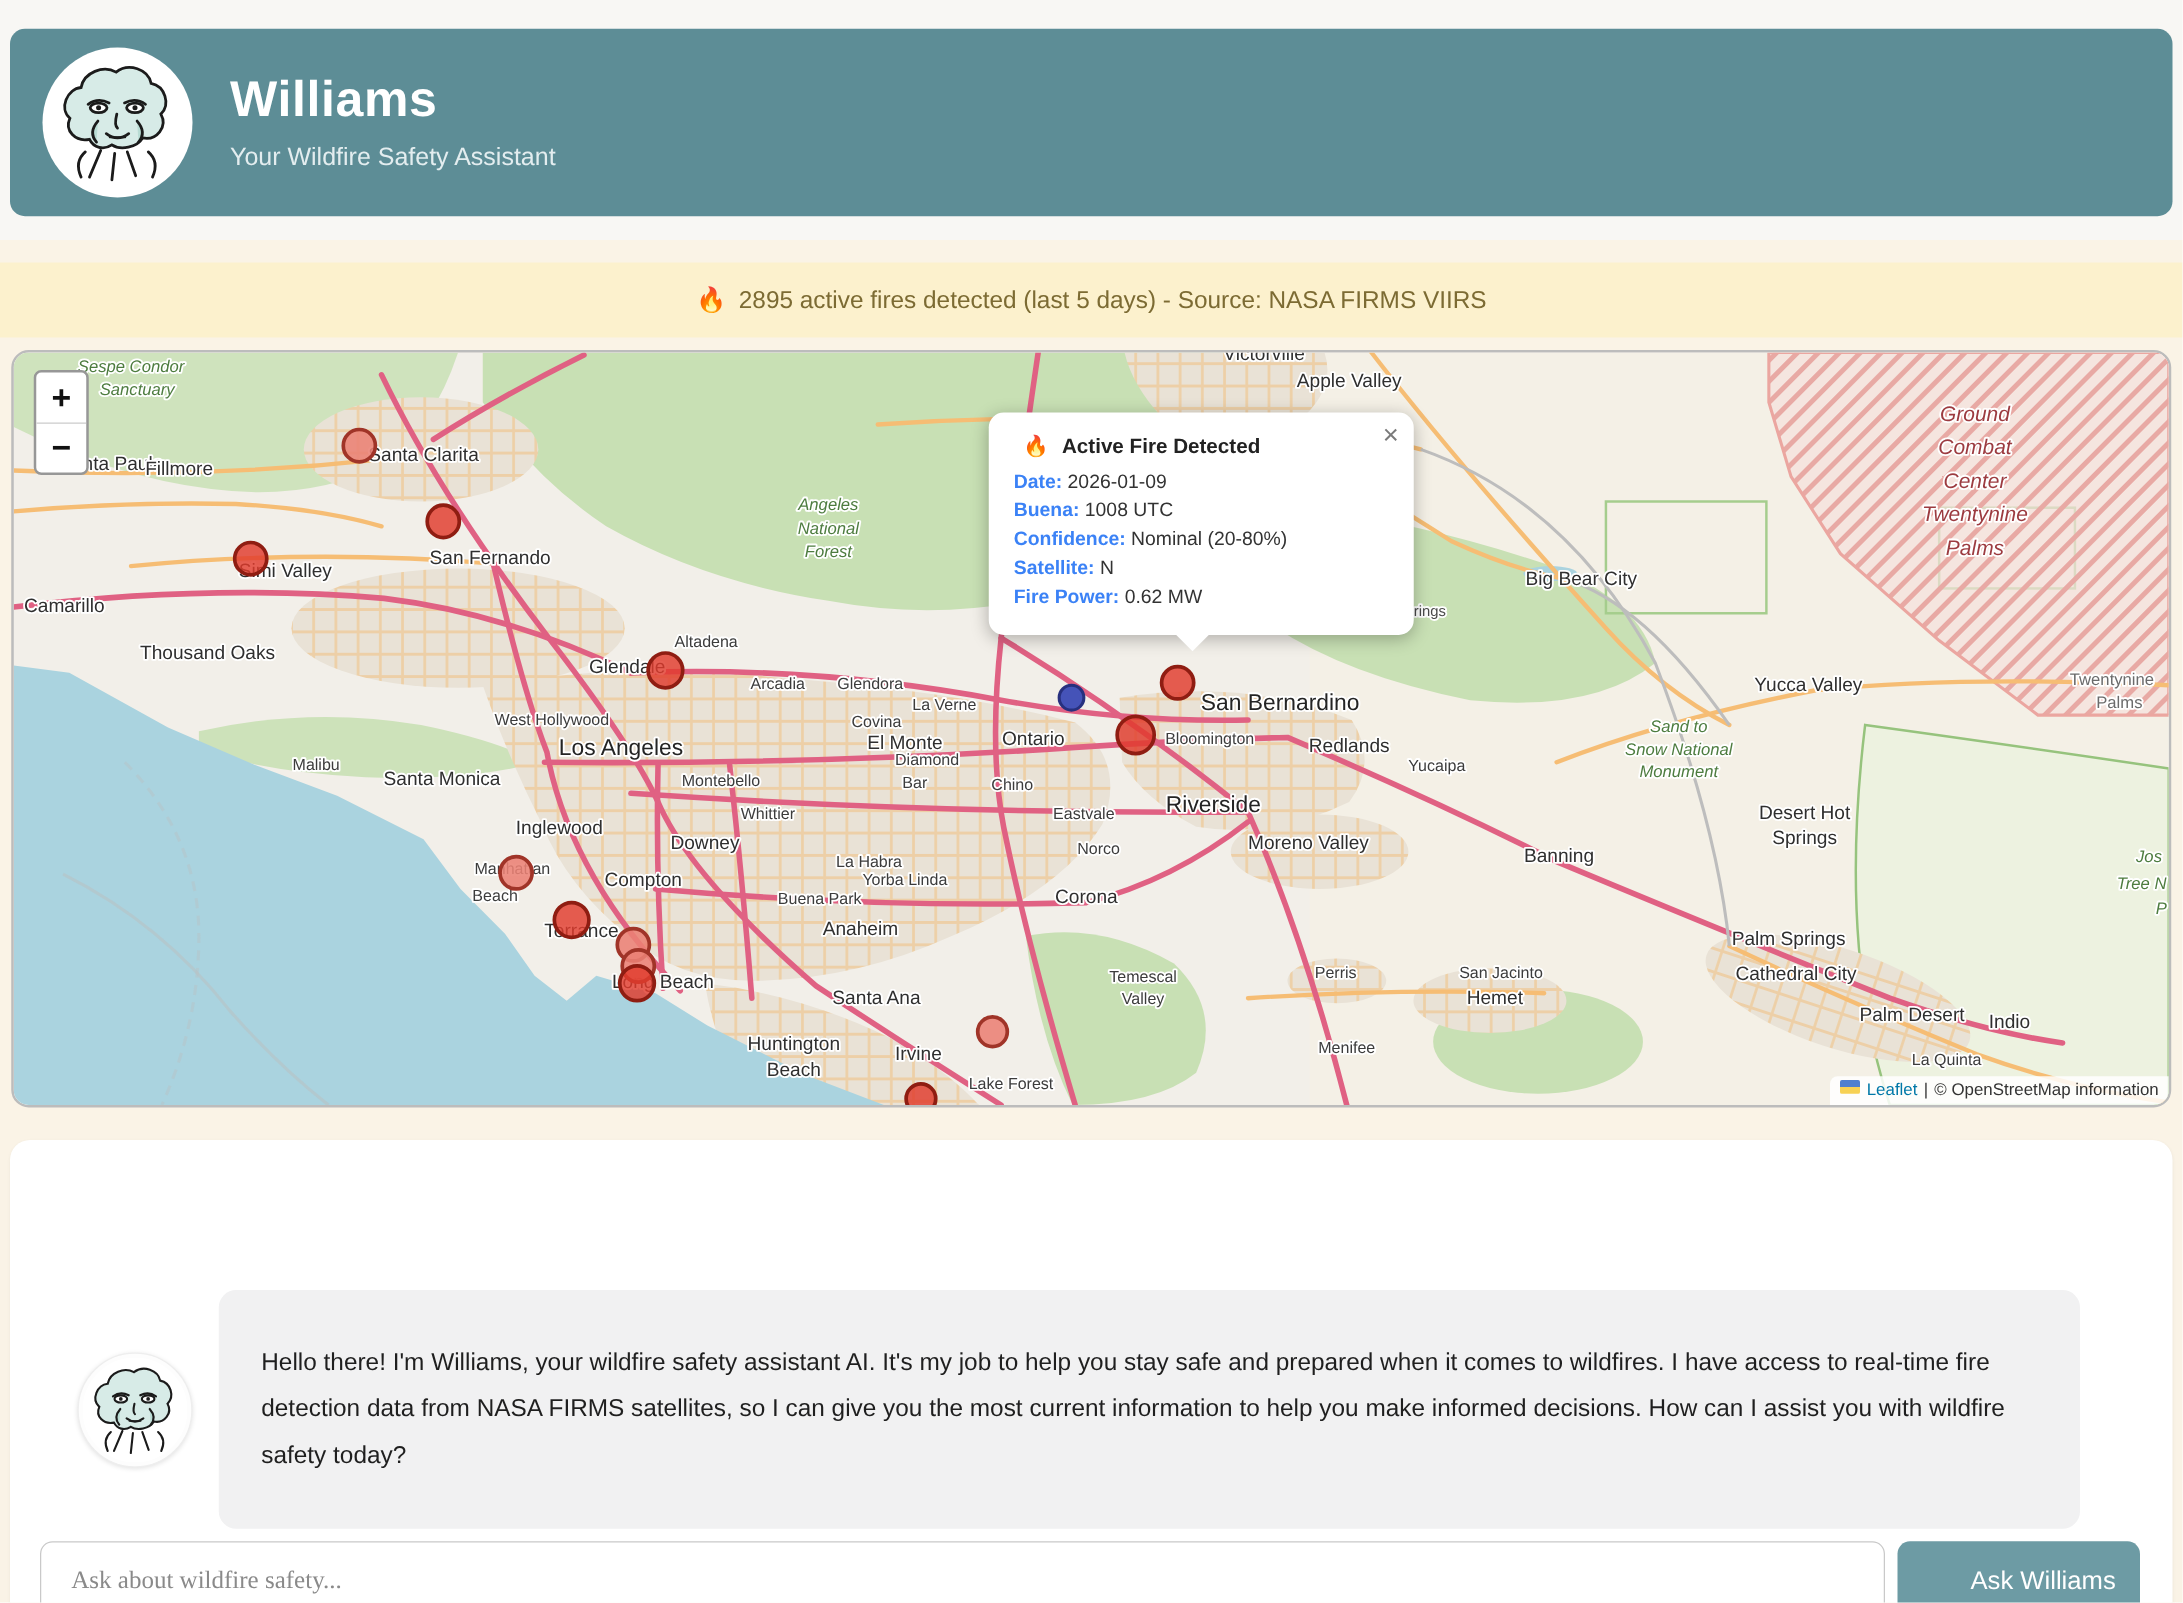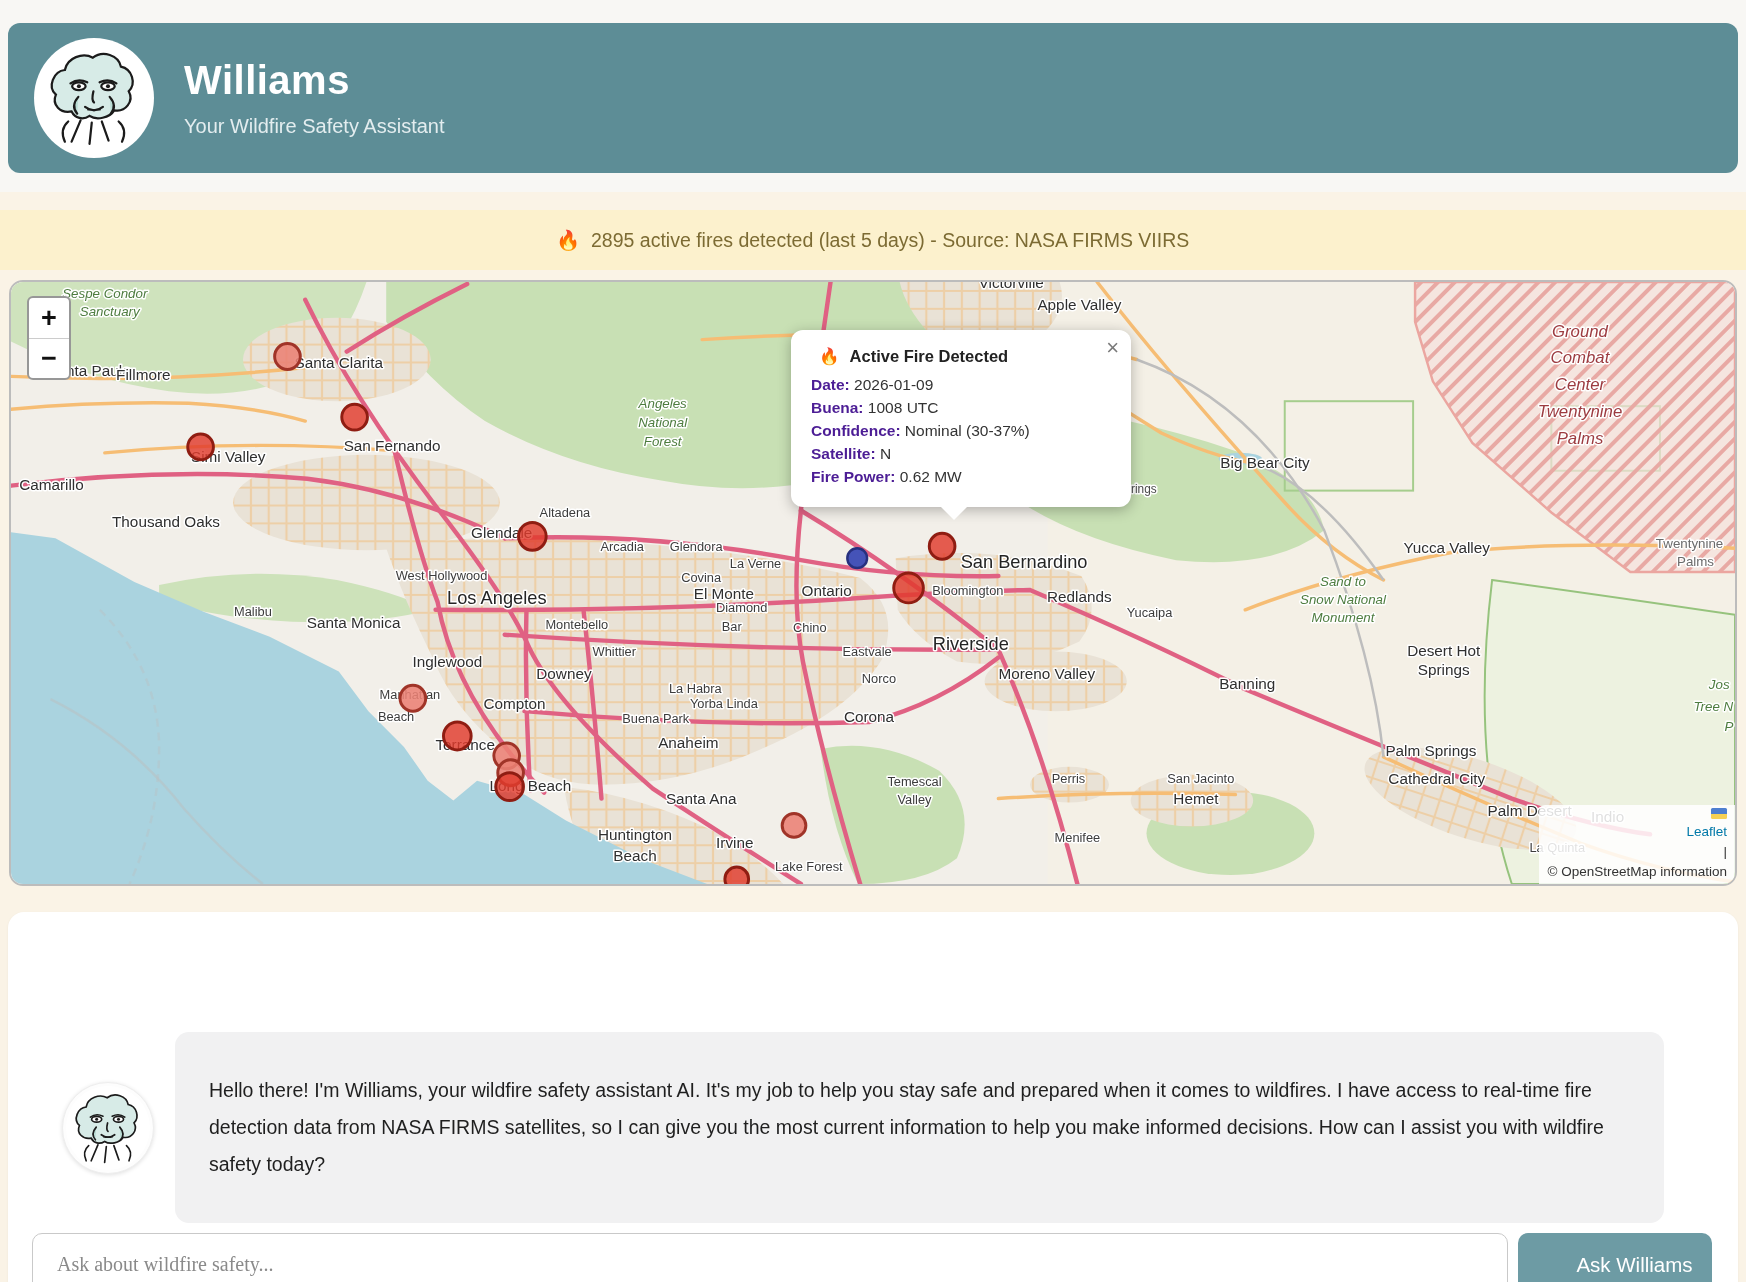--- a/index.html
+++ b/index.html
@@ -64,26 +64,26 @@
     box-shadow:0 3px 14px rgba(0,0,0,.28);padding:17px 20px 18px;z-index:6;
     font-size:15.5px;color:#333;
   }
   .fire-popup::after{
     content:"";position:absolute;left:150px;top:100%;
     border:13px solid transparent;border-top-color:#fff;
   }
   .popup-title{font-weight:bold;font-size:16.5px;color:#222;margin:0 0 8px 8px;
     display:flex;align-items:center;gap:10px;}
   .popup-line{line-height:1.48;}
-  .popup-line .fl{font-weight:bold;color:#4c1d95;}
+  .popup-line .fl{font-weight:bold;color:#3b82f6;}
   .popup-close{position:absolute;top:7px;right:12px;font-size:22px;color:#7a7a7a;cursor:pointer;line-height:1;}
   .map-attribution{
     position:absolute;right:0;bottom:0;background:rgba(255,255,255,.85);
     padding:3px 8px 5px;font-size:13.5px;color:#333;border-top-left-radius:6px;z-index:5;
-    display:flex;align-items:flex-end;gap:5px;flex-direction:column;
+    display:flex;align-items:flex-start;gap:5px;
   }
   .ua-flag{width:16px;height:11px;border-radius:1.5px;display:inline-block;
     background:linear-gradient(#4e7fd0 50%, #f7d154 50%);}
   .leaflet-link{color:var(--link-blue);text-decoration:none;}
   
   .chat-panel{
     margin:26px 8px 0;height:385px;background:var(--card-bg);border-radius:16px;
     position:relative;box-shadow:0 1px 3px rgba(0,0,0,.05);
   }
   .chat-row{display:flex;gap:21px;padding:120px 74px 0 54px;align-items:center;}
@@ -339,21 +339,21 @@
 
   <div class="fire-popup">
     <div class="popup-close">×</div>
     <div class="popup-title">
       <span>🔥</span>
       <span>Active Fire Detected</span>
     </div>
     <div id="popup-fields">
         <div class="popup-line"><span class="fl">Date:</span><span> 2026-01-09</span></div>
         <div class="popup-line"><span class="fl">Buena:</span><span> 1008 UTC</span></div>
-        <div class="popup-line"><span class="fl">Confidence:</span><span> Nominal (30-37%)</span></div>
+        <div class="popup-line"><span class="fl">Confidence:</span><span> Nominal (20-80%)</span></div>
         <div class="popup-line"><span class="fl">Satellite:</span><span> N</span></div>
         <div class="popup-line"><span class="fl">Fire Power:</span><span> 0.62 MW</span></div>
       </div>
   </div>
 
   <div class="map-attribution">
     <span class="ua-flag"></span>
     <a class="leaflet-link" href="#">Leaflet</a>
     <span>|</span>
     <span>© OpenStreetMap information</span>

